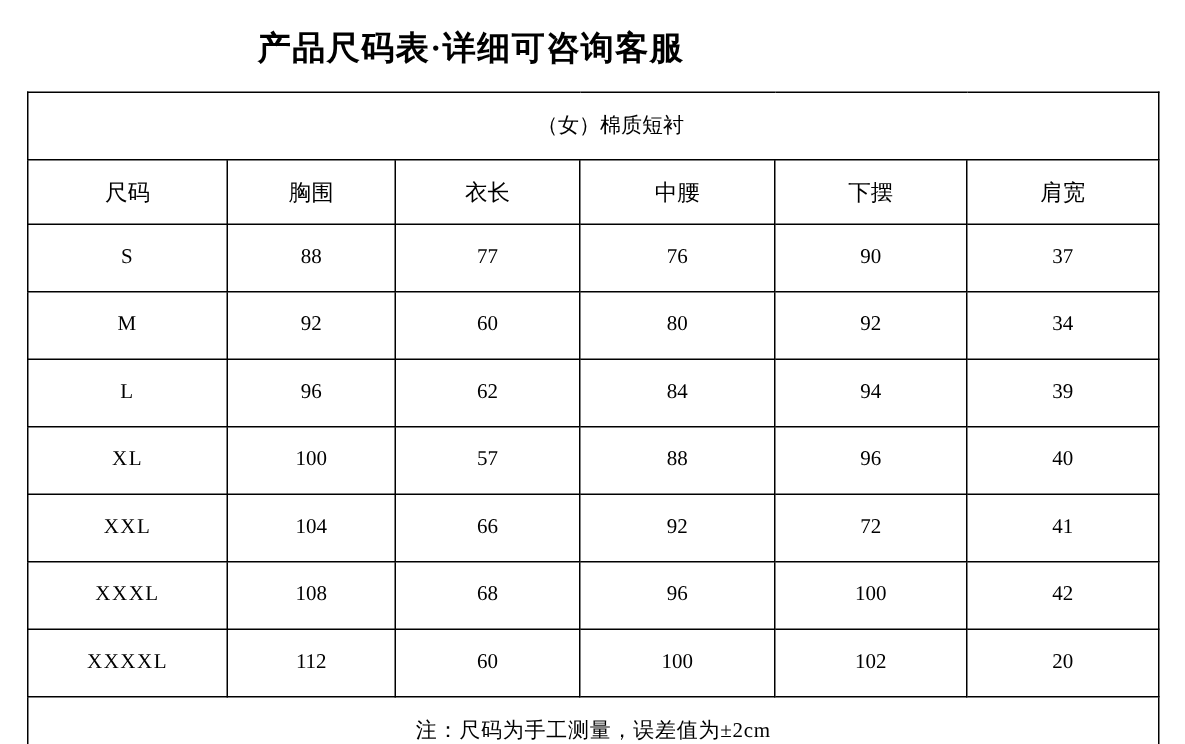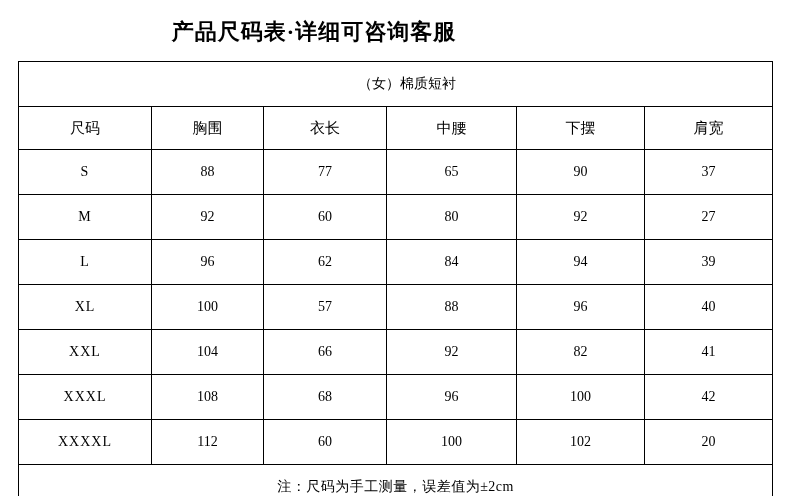--- a/index.html
+++ b/index.html
@@ -104,31 +104,31 @@
           <td>胸围</td>
           <td>衣长</td>
           <td>中腰</td>
           <td>下摆</td>
           <td>肩宽</td>
         </tr>
         <tr>
           <td class="size-label">S</td>
           <td>88</td>
           <td>77</td>
-          <td>65</td>
+          <td>76</td>
           <td>90</td>
           <td>37</td>
         </tr>
         <tr>
           <td class="size-label">M</td>
           <td>92</td>
           <td>60</td>
           <td>80</td>
           <td>92</td>
-          <td>27</td>
+          <td>34</td>
         </tr>
         <tr>
           <td class="size-label">L</td>
           <td>96</td>
           <td>62</td>
           <td>84</td>
           <td>94</td>
           <td>39</td>
         </tr>
         <tr>
@@ -137,21 +137,21 @@
           <td>57</td>
           <td>88</td>
           <td>96</td>
           <td>40</td>
         </tr>
         <tr>
           <td class="size-label">XXL</td>
           <td>104</td>
           <td>66</td>
           <td>92</td>
-          <td>82</td>
+          <td>72</td>
           <td>41</td>
         </tr>
         <tr>
           <td class="size-label">XXXL</td>
           <td>108</td>
           <td>68</td>
           <td>96</td>
           <td>100</td>
           <td>42</td>
         </tr>

